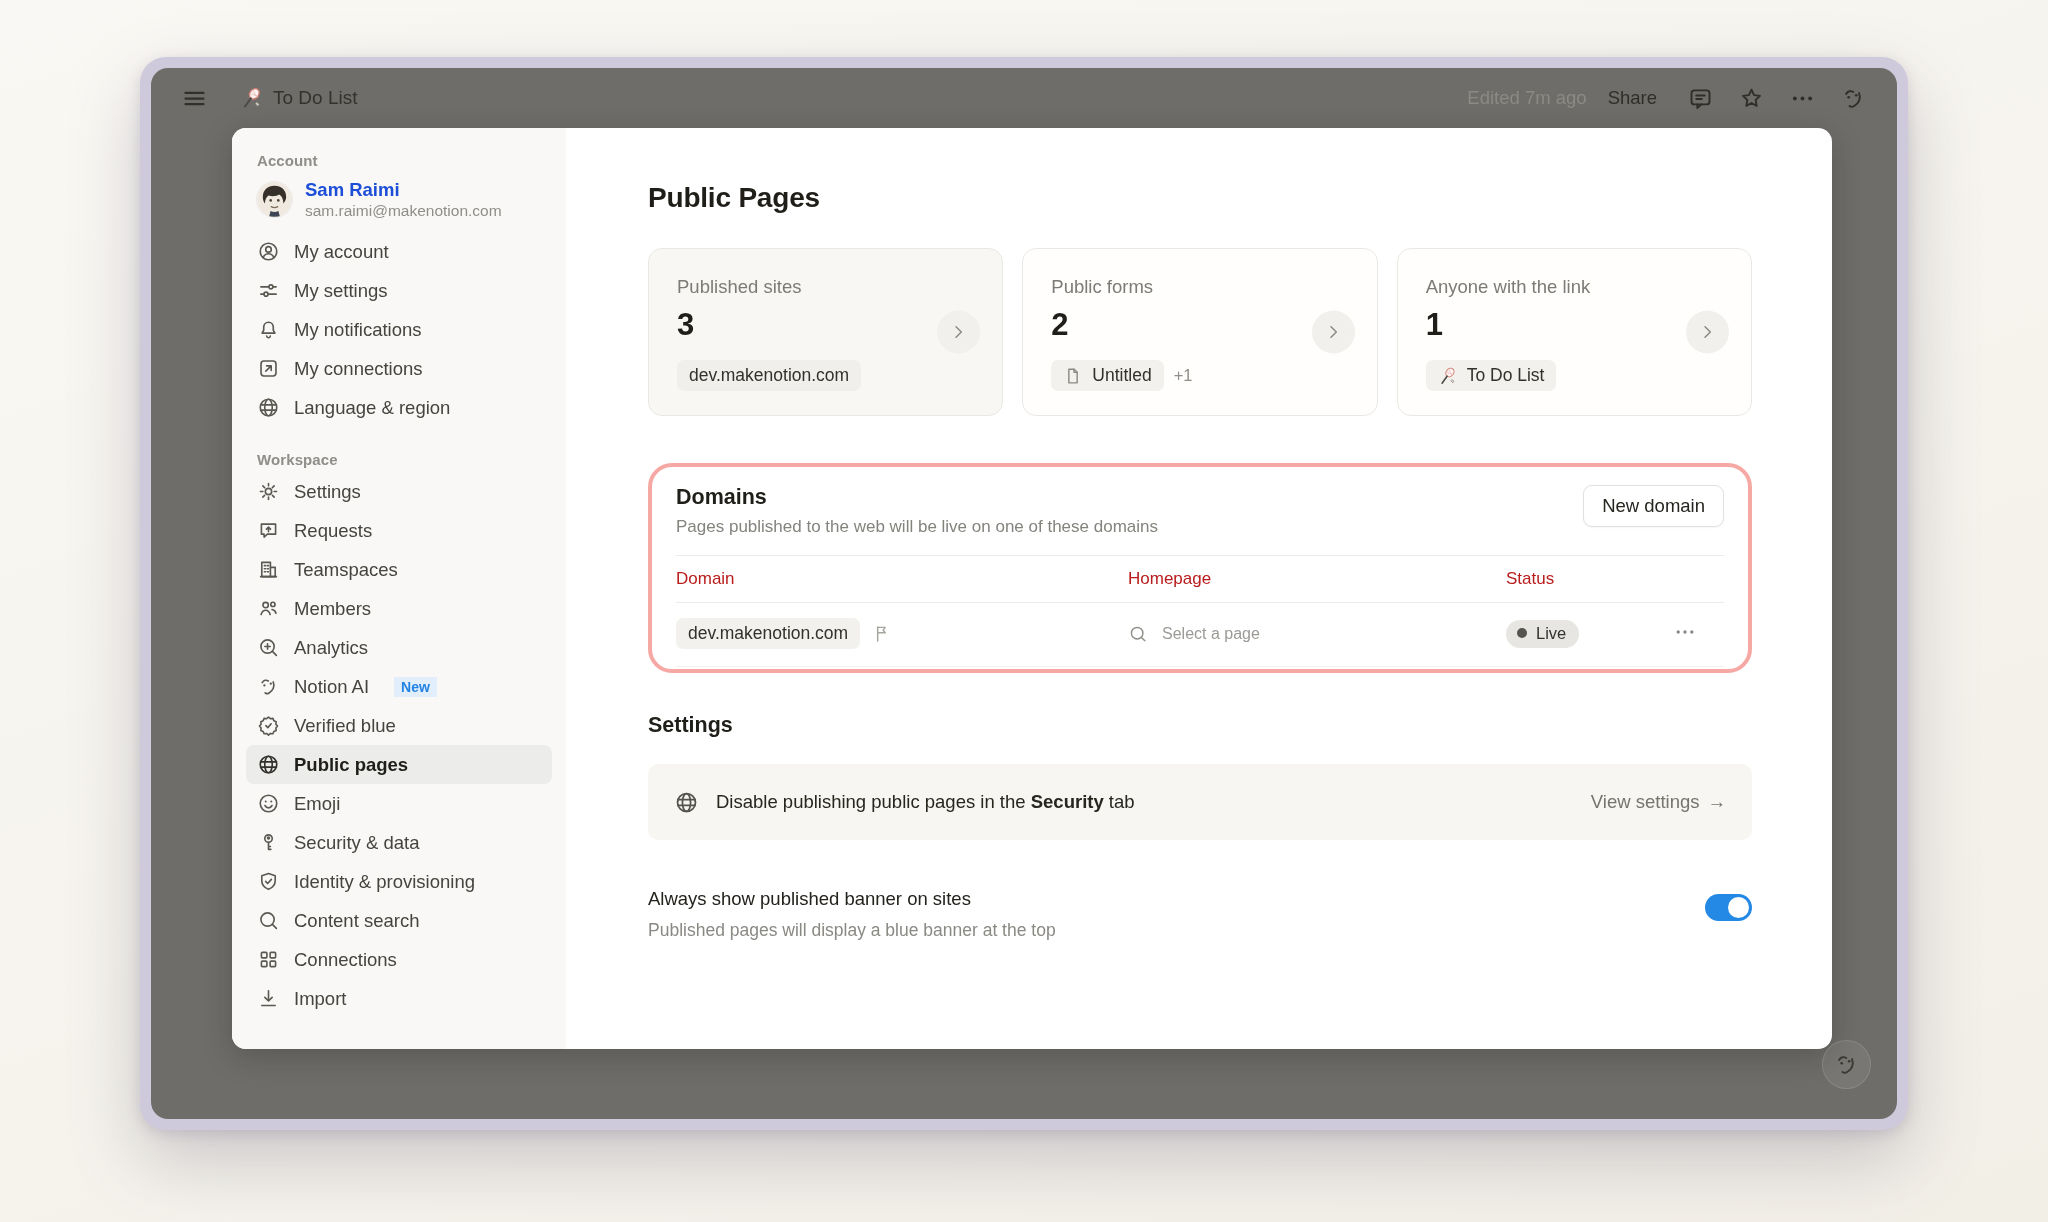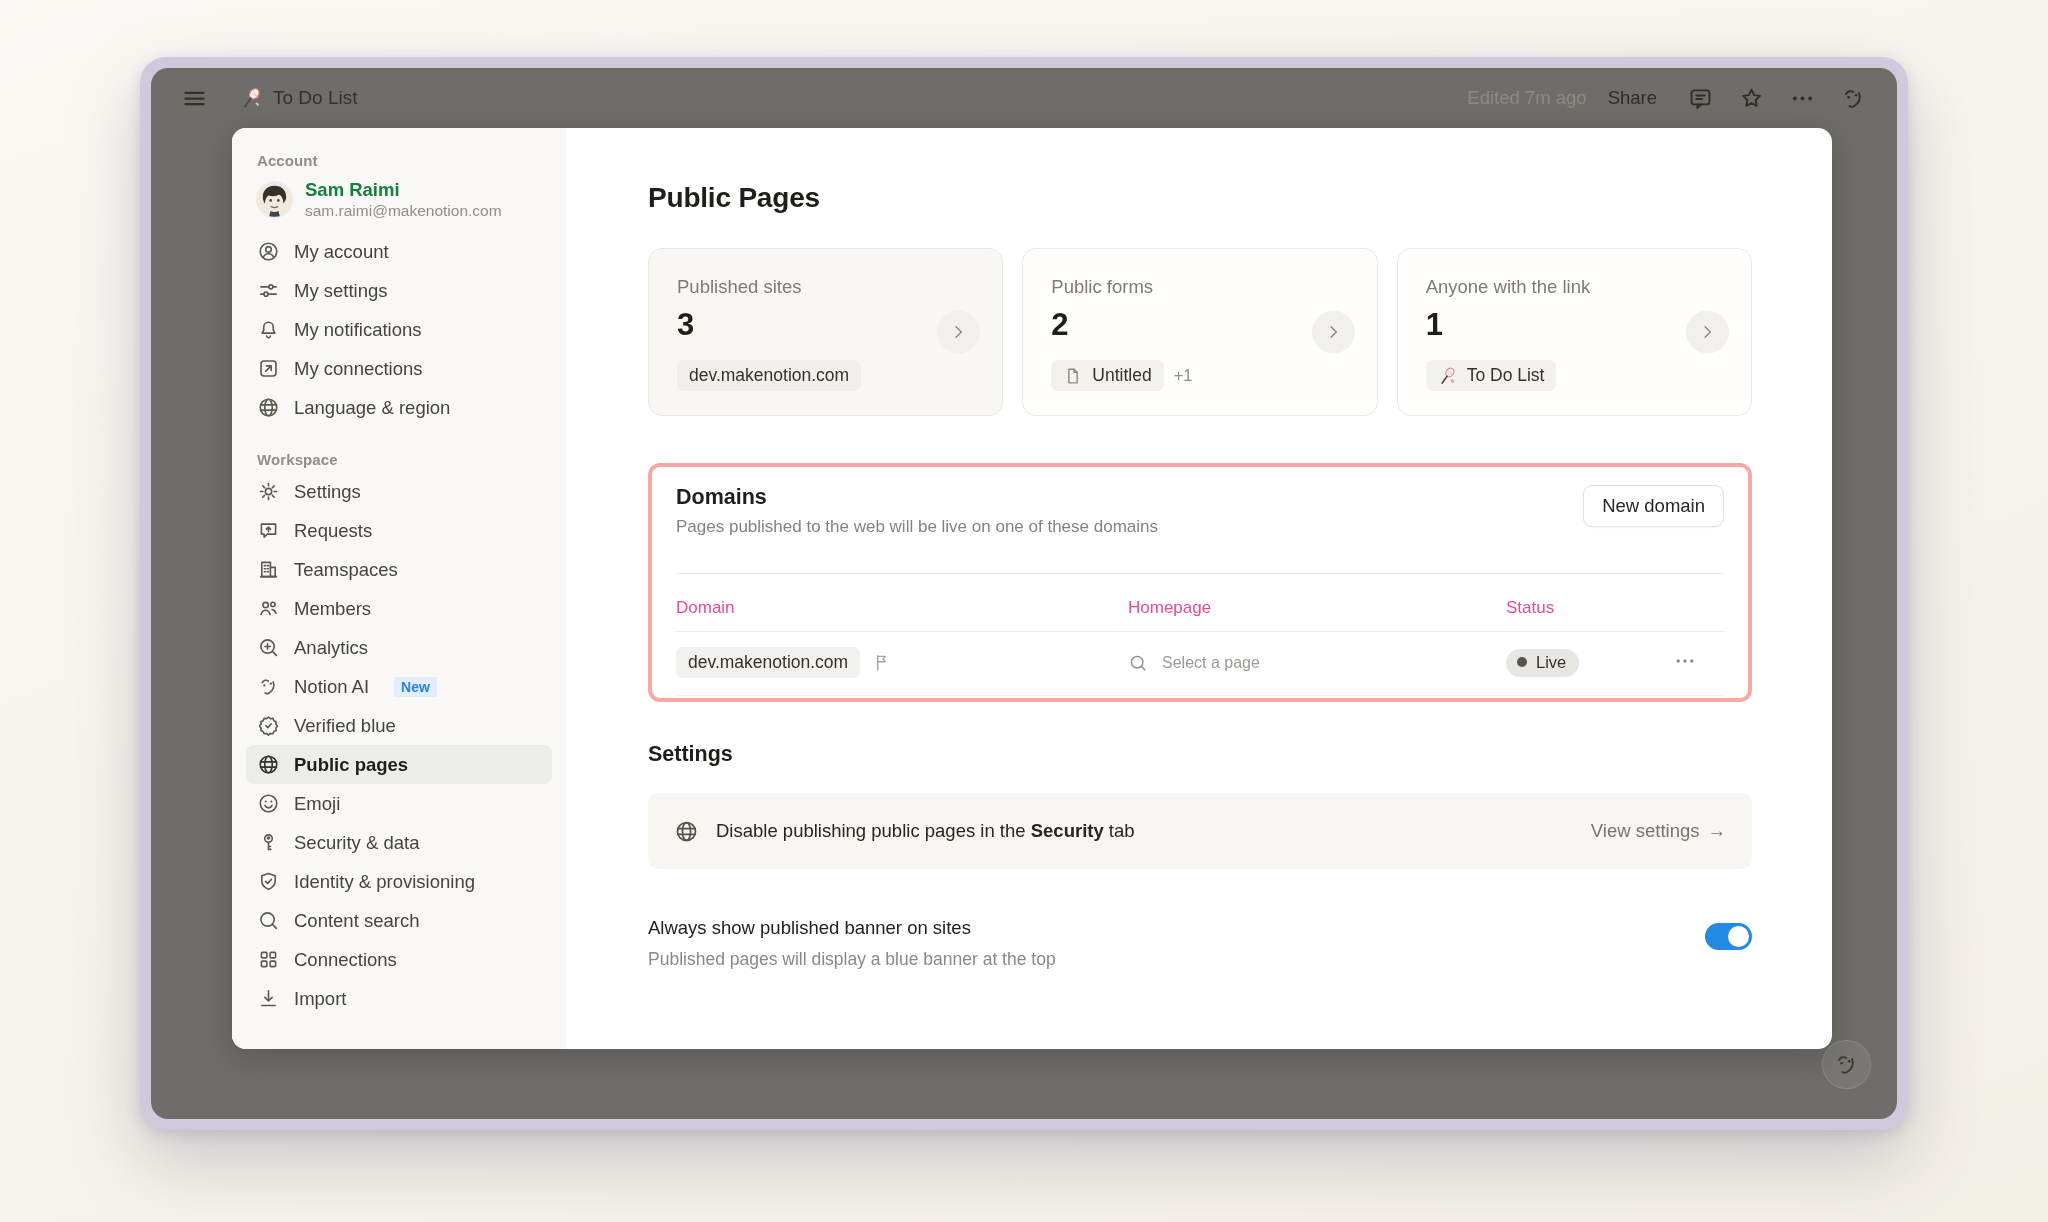--- a/index.html
+++ b/index.html
@@ -36,21 +36,21 @@
     position:absolute; left:81px; top:60px; width:1600px; height:921px;
     background:#ffffff; border-radius:14px; display:flex; overflow:hidden;
     box-shadow:0 8px 30px rgba(20,20,20,.22);
   }
 
   
   .sidebar { width:334px; flex:none; background:#f9f8f6; padding:24px 14px 0 14px; overflow:hidden; }
   .side-label { font-size:15px; font-weight:700; color:#8f8e89; padding:0 11px; letter-spacing:.1px; }
   .user-row { display:flex; align-items:center; gap:13px; padding:9px 11px 7px 11px; cursor:pointer; }
   .avatar { width:35px; height:35px; border-radius:50%; overflow:hidden; flex:none; box-shadow:0 0 0 1px rgba(0,0,0,.06); }
-  .user-name { font-size:18.5px; font-weight:600; color:#15803d; line-height:1.25; }
+  .user-name { font-size:18.5px; font-weight:600; color:#1d4ed8; line-height:1.25; }
   .user-email { font-size:15.5px; color:#8f8e89; line-height:1.3; }
   .side-list { margin-top:4px; }
   .side-item {
     display:flex; align-items:center; gap:14px; height:39px; padding:0 11px;
     border-radius:8px; cursor:pointer; color:#45443e; font-size:18.5px;
   }
   .side-item .icn { width:23px; height:23px; color:#5a5952; }
   .side-item.selected { background:#ececea; font-weight:700; color:#1f1e19; }
   .side-item.selected .icn { color:#32312c; }
   .ws-gap { margin-top:24px; }
@@ -80,33 +80,33 @@
   .pill .icn { width:20px; height:20px; color:#8a8984; }
   .pill-extra { font-size:16.5px; color:#8f8e89; margin-left:10px; }
   .chev-btn {
     position:absolute; right:22px; top:50%; transform:translateY(-50%);
     width:43px; height:43px; border-radius:50%; background:#f1f0ec; border:none;
     display:flex; align-items:center; justify-content:center; color:#8b8a85; cursor:pointer;
   }
   .chev-btn .icn { width:17px; height:17px; }
 
   
-  .domains-box { border:4px solid #f6a9a4; border-radius:12px; margin-top:47px; padding:18px 24px 2px 24px; }
+  .domains-box { border:4px solid #f6a9a4; border-radius:24px; margin-top:47px; padding:18px 24px 2px 24px; }
   .domains-head { display:flex; align-items:flex-start; }
   .domains-title { font-size:21.5px; font-weight:700; color:#1f1e19; }
   .domains-sub { font-size:17px; color:#84837d; margin-top:7px; }
   .btn-new-domain {
     margin-left:auto; font-size:18.5px; font-weight:500; color:#26251f;
     background:#fff; border:1.5px solid #e3e1dd; border-radius:9px; padding:9px 18px;
     cursor:pointer; box-shadow:0 1px 2px rgba(0,0,0,.04);
     font-family:inherit;
   }
   .d-grid { display:grid; grid-template-columns:452px 378px 1fr 56px; align-items:center; }
-  .d-thead { margin-top:36px; border-top:1.5px solid #eceae6; border-bottom:1.5px solid #eceae6;
-    padding:24px 0 13px 0; color:#ec4899; font-size:17px; }
+  .d-thead { margin-top:18px; border-top:1.5px solid #eceae6; border-bottom:1.5px solid #eceae6;
+    padding:13px 0 13px 0; color:#b91c1c; font-size:17px; }
   .d-row { padding:15px 0 17px 0; border-bottom:1px solid #f1f0ec; }
   .domain-cell { display:flex; align-items:center; gap:12px; }
   .flag { width:21px; height:21px; color:#a6a5a0; cursor:pointer; }
   .homepage-btn { display:flex; align-items:center; gap:14px; background:none; border:none;
     font-size:16px; color:#9b9a95; cursor:pointer; font-family:inherit; padding:0; }
   .homepage-btn .icn { width:20px; height:20px; color:#8f8e89; }
   .live-pill { display:inline-flex; align-items:center; gap:9px; background:#e8e6e3;
     border-radius:999px; padding:4px 13px 5px 11px; font-size:16.5px; color:#33322d; width:max-content; }
   .live-dot { width:10px; height:10px; border-radius:50%; background:#55544f; }
   .row-more { background:none; border:none; color:#8a8984; cursor:pointer; width:34px; height:30px; }

